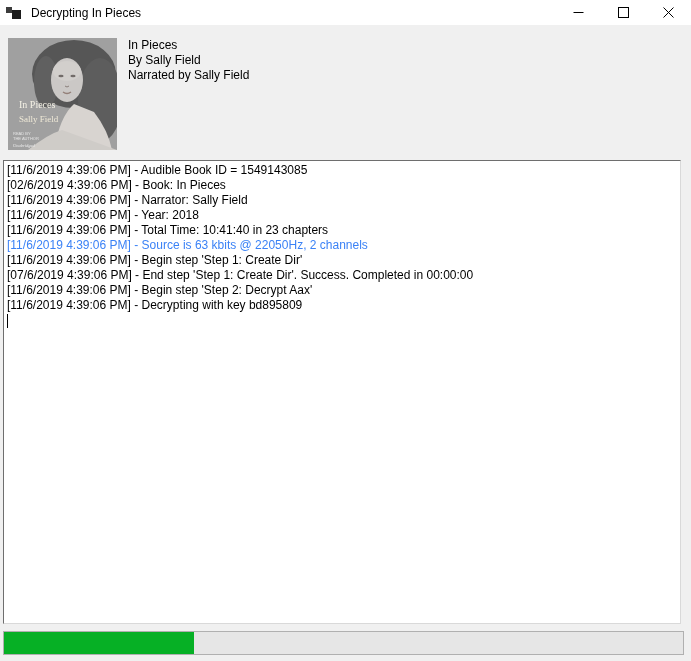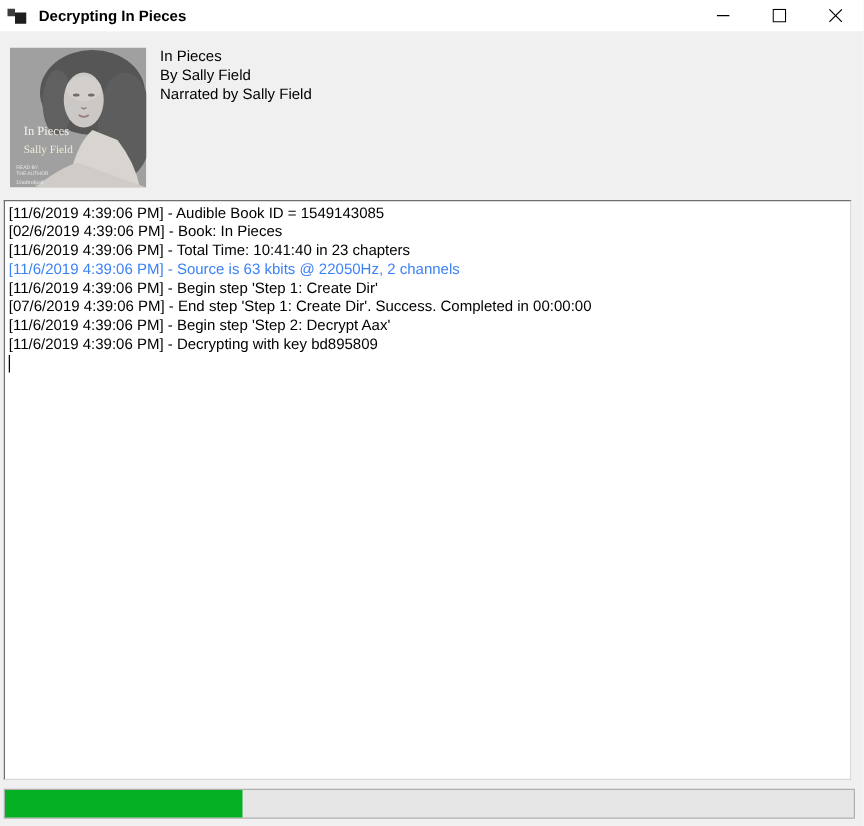--- a/index.html
+++ b/index.html
@@ -9,21 +9,21 @@
     background: #f0f0f0;
     overflow: hidden;
     position: relative;
   }
   .window { position: absolute; inset: 0; }
 
   
   .titlebar {
     position: absolute; left: 0; top: 0; width: 691px; height: 25px;
     background: #ffffff;
-    display: flex; align-items: center; font-weight: bold;
+    display: flex; align-items: center;
   }
   .app-icon {
     position: relative; width: 16px; height: 16px;
     margin-left: 6px; flex: 0 0 auto;
   }
   .app-icon .sq1 {
     position: absolute; left: 0; top: 2px; width: 6px; height: 6px;
     background: #3c3c3c;
   }
   .app-icon .sq2 {
@@ -143,20 +143,22 @@
 
   <div class="bookinfo">
     <div>In Pieces</div>
     <div>By Sally Field</div>
     <div>Narrated by Sally Field</div>
   </div>
 
   <div class="log">
     <div class="logline">[11/6/2019 4:39:06 PM] - Audible Book ID = 1549143085</div>
     <div class="logline">[02/6/2019 4:39:06 PM] - Book: In Pieces</div>
+    <div class="logline">[11/6/2019 4:39:06 PM] - Narrator: Sally Field</div>
+    <div class="logline">[11/6/2019 4:39:06 PM] - Year: 2018</div>
     <div class="logline">[11/6/2019 4:39:06 PM] - Total Time: 10:41:40 in 23 chapters</div>
     <div class="logline" style="color: #3b82f6;">[11/6/2019 4:39:06 PM] - Source is 63 kbits @ 22050Hz, 2 channels</div>
     <div class="logline">[11/6/2019 4:39:06 PM] - Begin step 'Step 1: Create Dir'</div>
     <div class="logline">[07/6/2019 4:39:06 PM] - End step 'Step 1: Create Dir'. Success. Completed in 00:00:00</div>
     <div class="logline">[11/6/2019 4:39:06 PM] - Begin step 'Step 2: Decrypt Aax'</div>
     <div class="logline">[11/6/2019 4:39:06 PM] - Decrypting with key bd895809</div>
     <div class="caret"></div>
   </div>
 
   <div class="progressbar">

